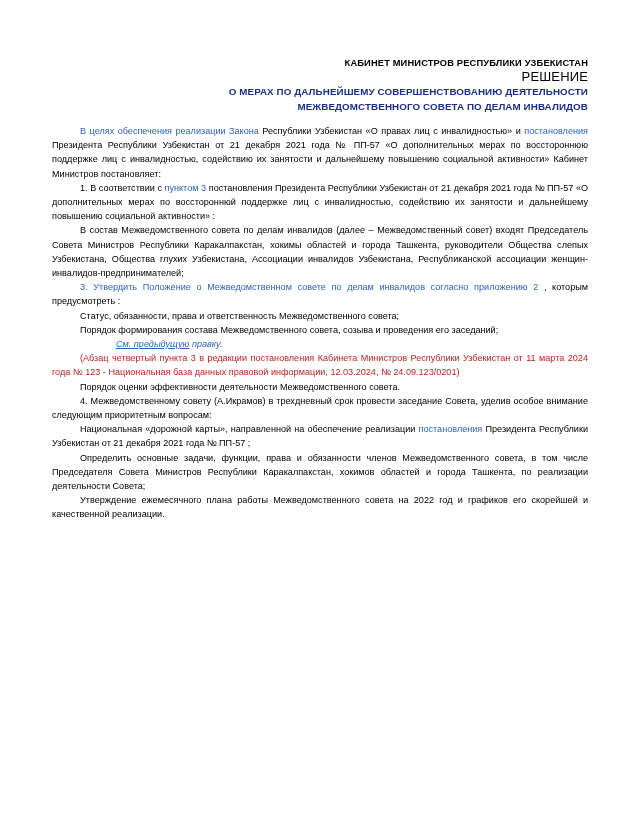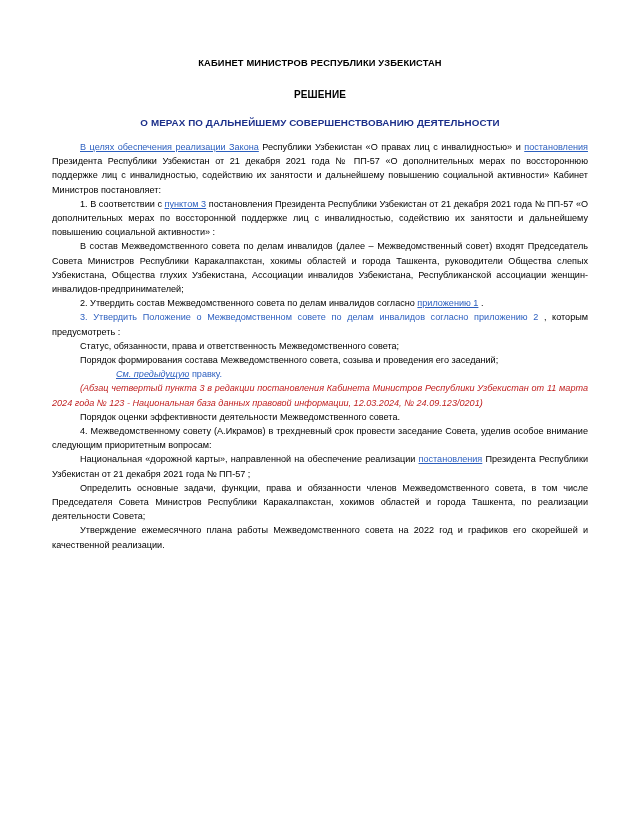--- a/index.html
+++ b/index.html
@@ -14,99 +14,97 @@
     color: #000000;
   }
   .page {
     width: 640px;
     height: 828px;
     box-sizing: border-box;
     padding: 56px 52px 20px 52px;
     position: relative;
   }
   .doc-header {
-    text-align: center;
+    text-align: right;
     margin-bottom: 10px;
   }
   .org-line {
     font-size: 9.3px;
     font-weight: bold;
     letter-spacing: 0.15px;
     line-height: 14px;
     color: #000;
   }
   .doc-type {
-    font-size: 10px;
-    font-weight: bold;
+    font-size: 13px;
+    font-weight: normal;
     line-height: 14px;
     letter-spacing: 0.15px;
-    margin-top: 18px;
   }
   .doc-title {
     font-size: 9.8px;
     font-weight: bold;
     color: #1b2f8a;
     line-height: 14px;
     letter-spacing: 0.1px;
-    margin-top: 14px;
+    margin-top: 1px;
   }
   .body-text {
     font-size: 9.1px;
     line-height: 14.2px;
     text-align: justify;
     text-justify: inter-word;
     color: #000;
   }
   .body-text p {
     margin: 0;
     text-indent: 28px;
   }
   .link {
     color: #2c5fbf;
-    text-decoration: underline;
   }
   .blue-italic {
     color: #2c5fbf;
+    font-style: italic;
   }
   .blue-underline-italic {
     color: #2c5fbf;
     font-style: italic;
     text-decoration: underline;
     margin-left: 36px;
   }
   .red-italic {
     color: #c01f1f;
-    font-style: italic;
   }
   .blue-block {
     color: #2c5fbf;
   }
 </style>
 </head>
 <body>
 
 <div class="page">
 
   <div class="doc-header">
     <div class="org-line">КАБИНЕТ МИНИСТРОВ РЕСПУБЛИКИ УЗБЕКИСТАН</div>
     <div class="doc-type">РЕШЕНИЕ</div>
     <div class="doc-title">О МЕРАХ ПО ДАЛЬНЕЙШЕМУ СОВЕРШЕНСТВОВАНИЮ ДЕЯТЕЛЬНОСТИ</div>
+    <div class="doc-title">МЕЖВЕДОМСТВЕННОГО СОВЕТА ПО ДЕЛАМ ИНВАЛИДОВ</div>
   </div>
 
   <div class="body-text">
 
     <p><span class="link">В целях обеспечения реализации Закона</span><span> Республики Узбекистан «О правах лиц с инвалидностью» и </span><span class="link">постановления</span><span> Президента Республики Узбекистан от 21 декабря 2021 года № ПП-57 «О дополнительных мерах по восстороннюю поддержке лиц с инвалидностью, содействию их занятости и дальнейшему повышению социальной активности» Кабинет Министров постановляет:</span></p>
 
     <p><span>1. В соответствии с </span><span class="link">пунктом 3</span><span> постановления Президента Республики Узбекистан от 21 декабря 2021 года № ПП-57 «О дополнительных мерах по восстороннюй поддержке лиц с инвалидностью, содействию их занятости и дальнейшему повышению социальной активности» :</span></p>
 
     <p>В состав Межведомственного совета по делам инвалидов (далее – Межведомственный совет) входят Председатель Совета Министров Республики Каракалпакстан, хокимы областей и города Ташкента, руководители Общества слепых Узбекистана, Общества глухих Узбекистана, Ассоциации инвалидов Узбекистана, Республиканской ассоциации женщин-инвалидов-предпринимателей;</p>
 
 
 
-    <p><span>2. Утвердить состав Межведомственного совета по делам инвалидов согласно </span><span class="link">приложению 1</span><span> .</span></p>
 
     <p><span class="blue-block">3. Утвердить Положение о Межведомственном совете по делам инвалидов согласно приложению 2</span><span> , которым предусмотреть :</span></p>
 
     <p>Статус, обязанности, права и ответственность Межведомственного совета;</p>
 
     <p>Порядок формирования состава Межведомственного совета, созыва и проведения его заседаний;</p>
 
     <p><span class="blue-underline-italic">См. предыдущую</span><span class="blue-italic"> правку.</span></p>
 
 

